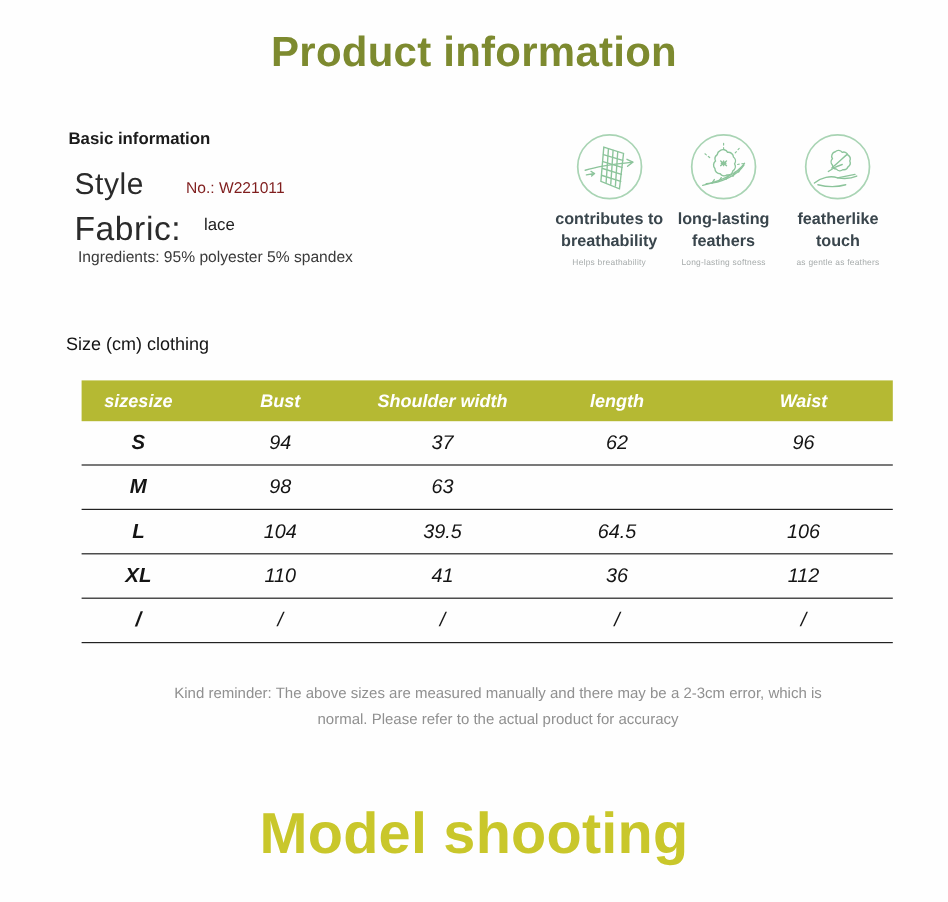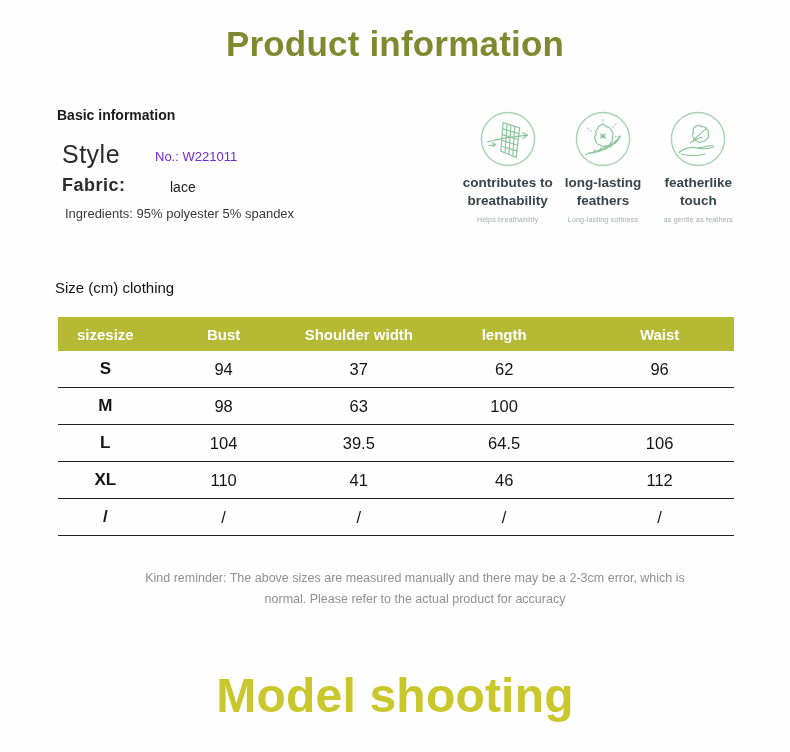--- a/index.html
+++ b/index.html
@@ -17,25 +17,25 @@
   .basic-heading {
     position:absolute; left:57px; top:107px;
     font-size:14px; font-weight:700; color:#1b1b1b;
   }
   .style-label {
     position:absolute; left:62px; top:140px;
     font-size:25px; font-weight:400; color:#2a2a2a; letter-spacing:0.5px;
   }
   .style-no {
     position:absolute; left:155px; top:149px;
-    font-size:13px; color:#6d28d9;
+    font-size:13px; color:#7f1d1d;
   }
   .fabric-label {
     position:absolute; left:62px; top:175px;
-    font-size:18px; font-weight:700; color:#2a2a2a; letter-spacing:0.5px;
+    font-size:28px; font-weight:400; color:#2a2a2a; letter-spacing:0.5px;
   }
   .fabric-value {
     position:absolute; left:170px; top:179px;
     font-size:14px; color:#222222;
   }
   .ingredients {
     position:absolute; left:65px; top:206px;
     font-size:13px; color:#3a3a3a;
   }
   .features {
@@ -48,21 +48,21 @@
     font-size:13.5px; font-weight:700; color:#39454c; line-height:1.35;
   }
   .feature-sub {
     margin-top:6px; font-size:7px; color:#a6abab; letter-spacing:0.2px;
   }
   .size-heading {
     position:absolute; left:55px; top:279px;
     font-size:15px; font-weight:500; color:#141414;
   }
   .size-table {
-    position:absolute; left:58px; top:317px; width:676px;
+    position:absolute; left:68px; top:317px; width:676px;font-style:italic;
   }
   .thead, .trow {
     display:grid; grid-template-columns:14% 21% 19% 24% 22%;
     align-items:center; text-align:center;
   }
   .thead {
     height:34px; background:#b5b933; color:#ffffff;
     font-size:15px; font-weight:700;
   }
   .trow {
@@ -172,34 +172,33 @@
       <span class="cell-size">S</span>
       <span>94</span>
       <span>37</span>
       <span>62</span>
       <span>96</span>
     </div>
     <div class="trow">
       <span class="cell-size">M</span>
       <span>98</span>
       <span>63</span>
-      <span>100</span>
     </div>
     <div class="trow">
       <span class="cell-size">L</span>
       <span>104</span>
       <span>39.5</span>
       <span>64.5</span>
       <span>106</span>
     </div>
     <div class="trow">
       <span class="cell-size">XL</span>
       <span>110</span>
       <span>41</span>
-      <span>46</span>
+      <span>36</span>
       <span>112</span>
     </div>
     <div class="trow">
       <span class="cell-size">/</span>
       <span>/</span>
       <span>/</span>
       <span>/</span>
       <span>/</span>
     </div>
   </div>

